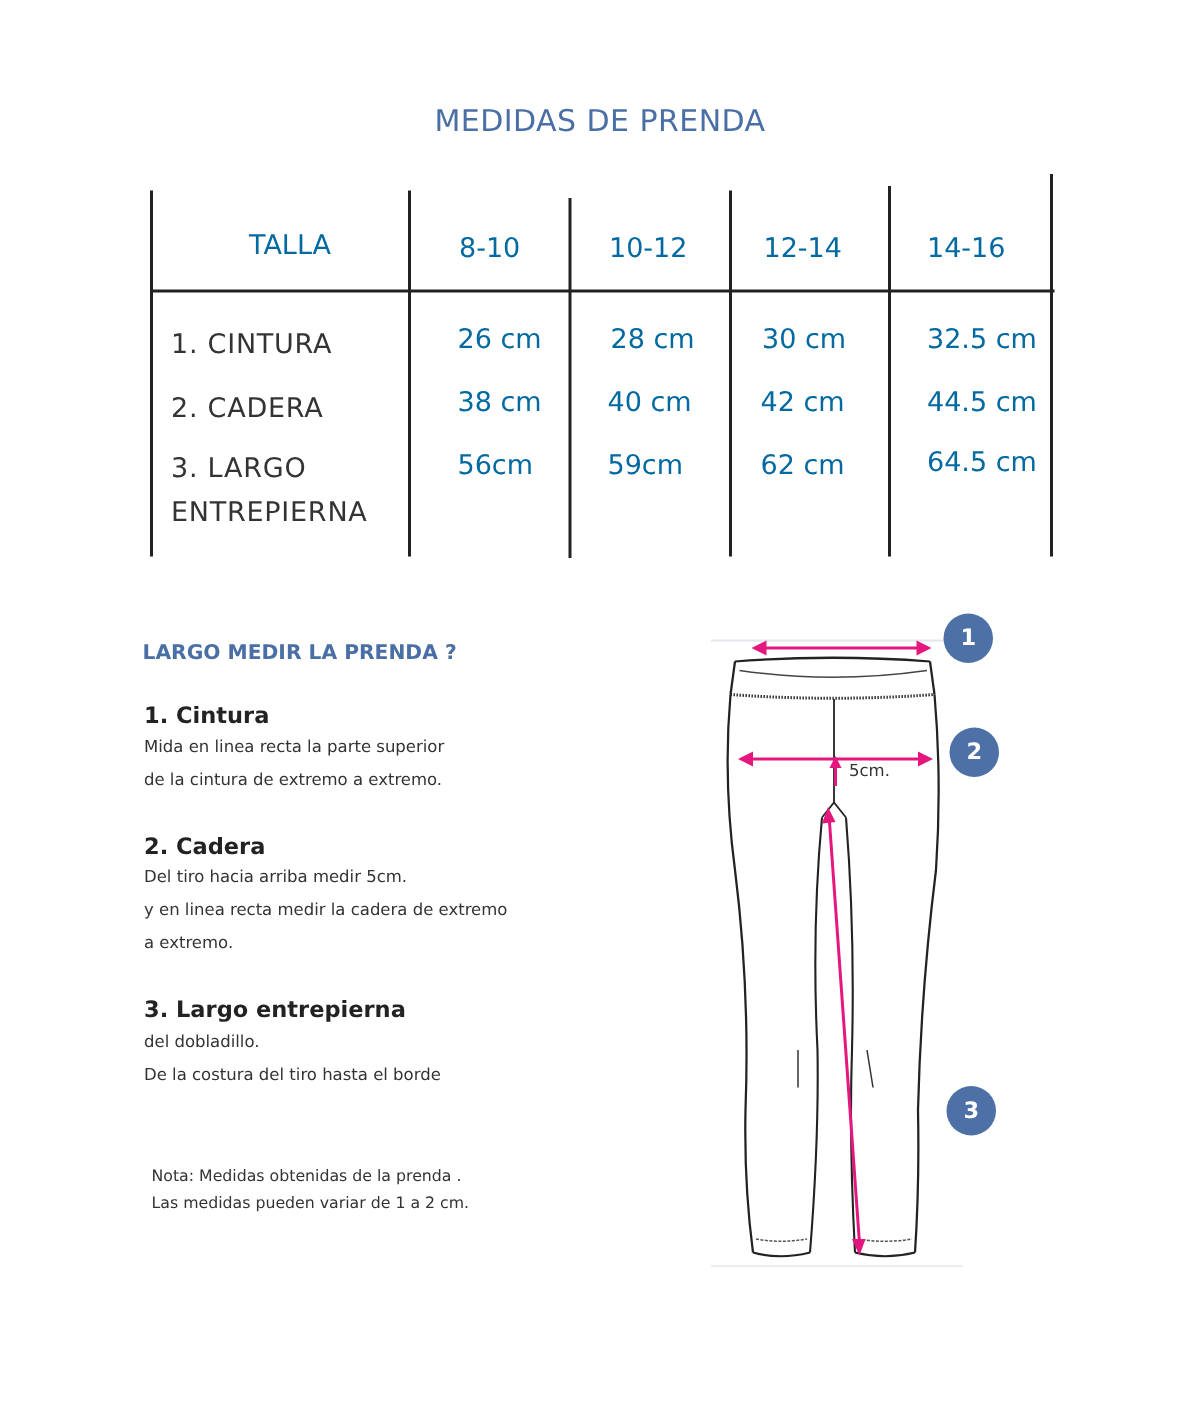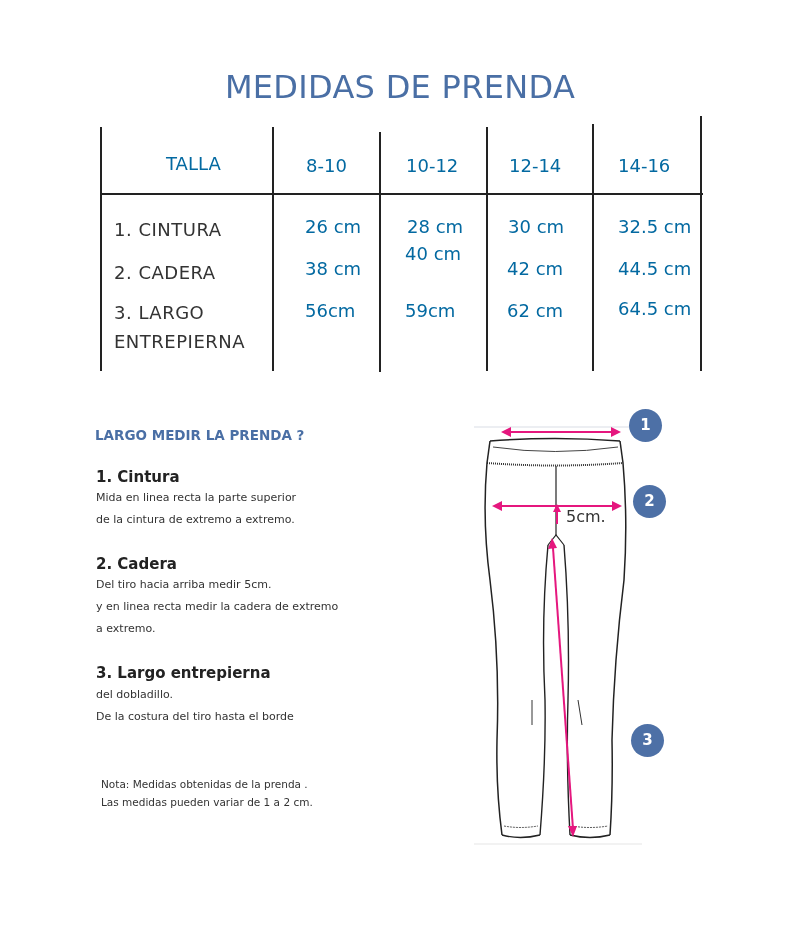--- a/index.html
+++ b/index.html
@@ -1,30 +1,30 @@
 <!DOCTYPE html>
 <html><head>
   <meta charset="utf-8">
   <style>
     html, body { margin:0; padding:0; background:#ffffff; }
     body { width:800px; height:943px; position:relative; overflow:hidden;
            font-family:"DejaVu Sans", "Liberation Sans", sans-serif; color:#2b2b2b; }
     .title { position:absolute; left:0; width:800px; top:68px; text-align:center;
-             font-size:32px; color:#4a6fa5; letter-spacing:0.3px; font-weight:normal; }
+             font-size:20px; color:#4a6fa5; letter-spacing:0.3px; font-weight:normal; }
     .vline { position:absolute; width:2px; background:#222; }
     .hline { position:absolute; height:2px; background:#222; left:101px; width:602px; top:193px; }
     .cell { position:absolute; font-size:18px; color:#0369a1; white-space:nowrap; }
     .rowlabel { position:absolute; font-size:18px; color:#333; line-height:29px; letter-spacing:0.5px; }
     .howto-title { position:absolute; left:95px; top:427px; font-size:13.5px; font-weight:bold; color:#4a6fa5; }
     .step-title { position:absolute; left:96px; font-size:15px; font-weight:bold; color:#222; }
     .step-text { position:absolute; left:96px; font-size:11px; color:#333; line-height:22px; }
     .note { position:absolute; left:101px; top:775px; font-size:10.5px; color:#333; line-height:18px; }
     .badge { position:absolute; width:33px; height:33px; border-radius:50%; background:#4d70a6;
              color:#fff; font-size:15px; text-align:center; line-height:33px; font-weight:bold; }
-    .measure-label { position:absolute; font-size:16px; color:#333; }
+    .measure-label { position:absolute; font-size:11px; color:#333; }
   </style>
 </head>
 <body>
 
 <div class="title">MEDIDAS DE PRENDA</div>
 
 <div>
   <div class="vline" style="left:100px; top:127px; height:244px;"></div>
   <div class="vline" style="left:272px; top:127px; height:244px;"></div>
   <div class="vline" style="left:379px; top:132px; height:240px;"></div>
@@ -40,21 +40,21 @@
   <div class="cell" style="left:618px; top:155px;">14-16</div>
 
   <div class="rowlabel" style="left:114px; top:215px;">1. CINTURA</div>
   <div class="cell" style="left:305px; top:216px;">26 cm</div>
   <div class="cell" style="left:407px; top:216px;">28 cm</div>
   <div class="cell" style="left:508px; top:216px;">30 cm</div>
   <div class="cell" style="left:618px; top:216px;">32.5 cm</div>
 
   <div class="rowlabel" style="left:114px; top:258px;">2. CADERA</div>
   <div class="cell" style="left:305px; top:258px;">38 cm</div>
-  <div class="cell" style="left:405px; top:243px;text-align:right;">40 cm</div>
+  <div class="cell" style="left:405px; top:258px;text-align:right;">40 cm</div>
   <div class="cell" style="left:507px; top:258px;">42 cm</div>
   <div class="cell" style="left:618px; top:258px;">44.5 cm</div>
 
   <div class="rowlabel" style="left:114px; top:298px;">
     <div>3. LARGO</div>
     <div>ENTREPIERNA</div>
   </div>
   <div class="cell" style="left:305px; top:300px;">56cm</div>
   <div class="cell" style="left:405px; top:300px;">59cm</div>
   <div class="cell" style="left:507px; top:300px;">62 cm</div>

